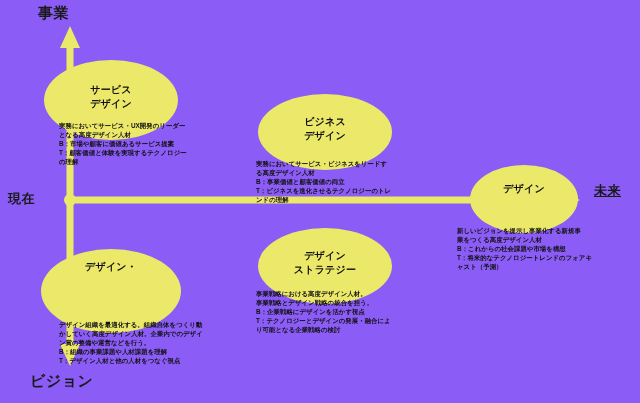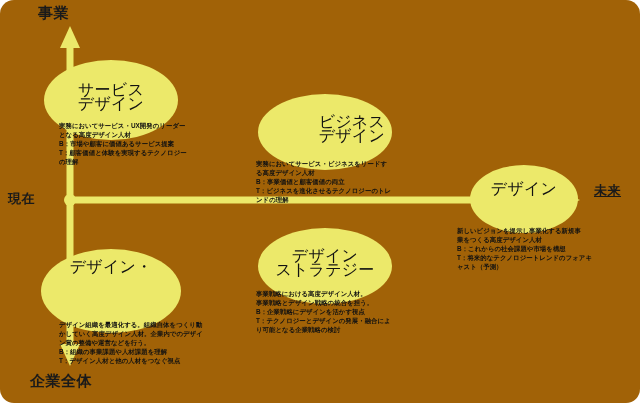--- a/index.html
+++ b/index.html
@@ -9,23 +9,22 @@
     background: #ffffff;
   }
   body {
     font-family: "Liberation Sans", "DejaVu Sans", sans-serif;
     color: #000000;
   }
   #canvas {
     position: relative;
     width: 640px;
     height: 403px;
-    background: #a16207;
+    background: #8b5cf6;
     overflow: hidden;
-    border-radius: 14px;
   }
   .axis-svg {
     position: absolute;
     left: 0;
     top: 0;
     width: 640px;
     height: 403px;
     pointer-events: none;
   }
   .ellipse-layer {
@@ -45,22 +44,22 @@
   }
   .axis-label.big {
     font-size: 15px;
   }
   .axis-label.mid {
     font-size: 13px;
   }
   .node-title {
     position: absolute;
     text-align: center;
-    font-size: 16px;
-    font-weight: normal;
+    font-size: 10px;
+    font-weight: bold;
     line-height: 14px;
     color: #111111;
     white-space: nowrap;
     letter-spacing: 0.2px;
   }
   .node-desc {
     position: absolute;
     font-size: 6.4px;
     line-height: 9.1px;
     color: #111111;
@@ -99,37 +98,37 @@
 
   <svg class="ellipse-layer" viewBox="0 0 640 403">
     <ellipse cx="111" cy="100" rx="67" ry="40" fill="#ece96a"></ellipse>
     <ellipse cx="325" cy="132" rx="67" ry="38" fill="#ece96a"></ellipse>
     <ellipse cx="524" cy="199" rx="54" ry="34" fill="#ece96a"></ellipse>
     <ellipse cx="111" cy="291" rx="70" ry="42" fill="#ece96a"></ellipse>
     <ellipse cx="325" cy="266" rx="67" ry="38" fill="#ece96a"></ellipse>
   </svg>
 
   <div class="axis-label big" style="left:38px; top:4px;">事業</div>
-  <div class="axis-label big" style="left:30px; top:372px;">企業全体</div>
+  <div class="axis-label big" style="left:30px; top:372px;">ビジョン</div>
   <div class="axis-label mid" style="left:8px; top:190px;text-align:center;">現在</div>
   <div class="axis-label mid" style="left:594px; top:182px;text-decoration:underline;">未来</div>
 
   <div class="node-title" style="left:51px; top:83px; width:120px;">
     <span class="desc-line">サービス</span>
     <span class="desc-line">デザイン</span>
   </div>
   <div class="node-desc" style="left:59px; top:121px; width:150px;">
     <span class="desc-line lead">実務においてサービス・UX開発のリーダー</span>
     <span class="desc-line lead">となる高度デザイン人材</span>
     <span class="desc-line bt">B：市場や顧客に価値あるサービス提案</span>
     <span class="desc-line bt">T：顧客価値と体験を実現するテクノロジー</span>
     <span class="desc-line bt">の理解</span>
   </div>
 
-  <div class="node-title" style="left:265px; top:115px; width:120px;text-align:right;">
+  <div class="node-title" style="left:265px; top:115px; width:120px;">
     <span class="desc-line">ビジネス</span>
     <span class="desc-line">デザイン</span>
   </div>
   <div class="node-desc" style="left:256px; top:159px; width:150px;">
     <span class="desc-line lead">実務においてサービス・ビジネスをリードす</span>
     <span class="desc-line lead">る高度デザイン人材</span>
     <span class="desc-line bt">B：事業価値と顧客価値の両立</span>
     <span class="desc-line bt">T：ビジネスを進化させるテクノロジーのトレ</span>
     <span class="desc-line bt">ンドの理解</span>
   </div>

